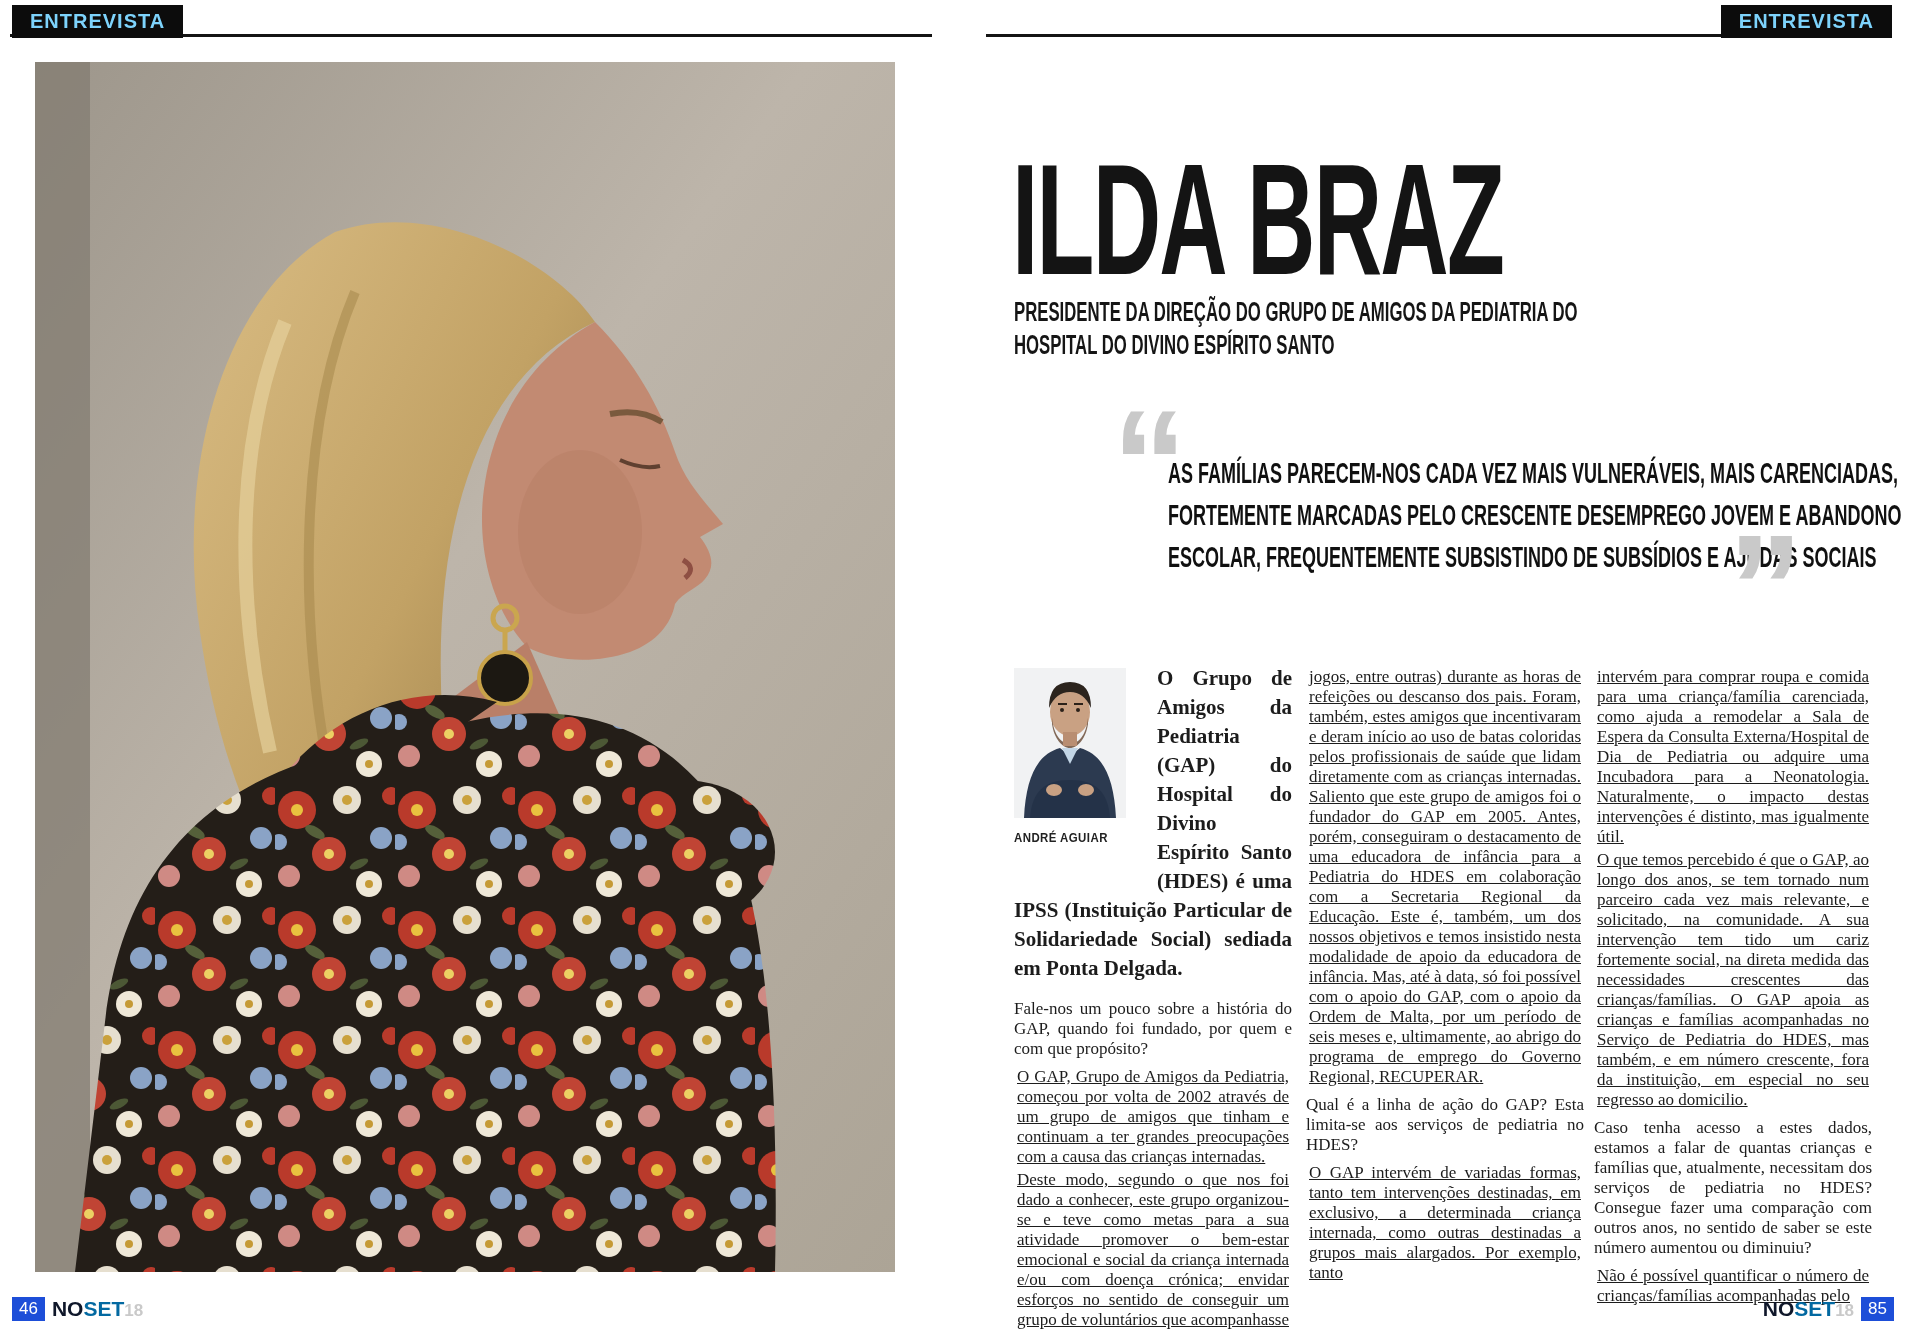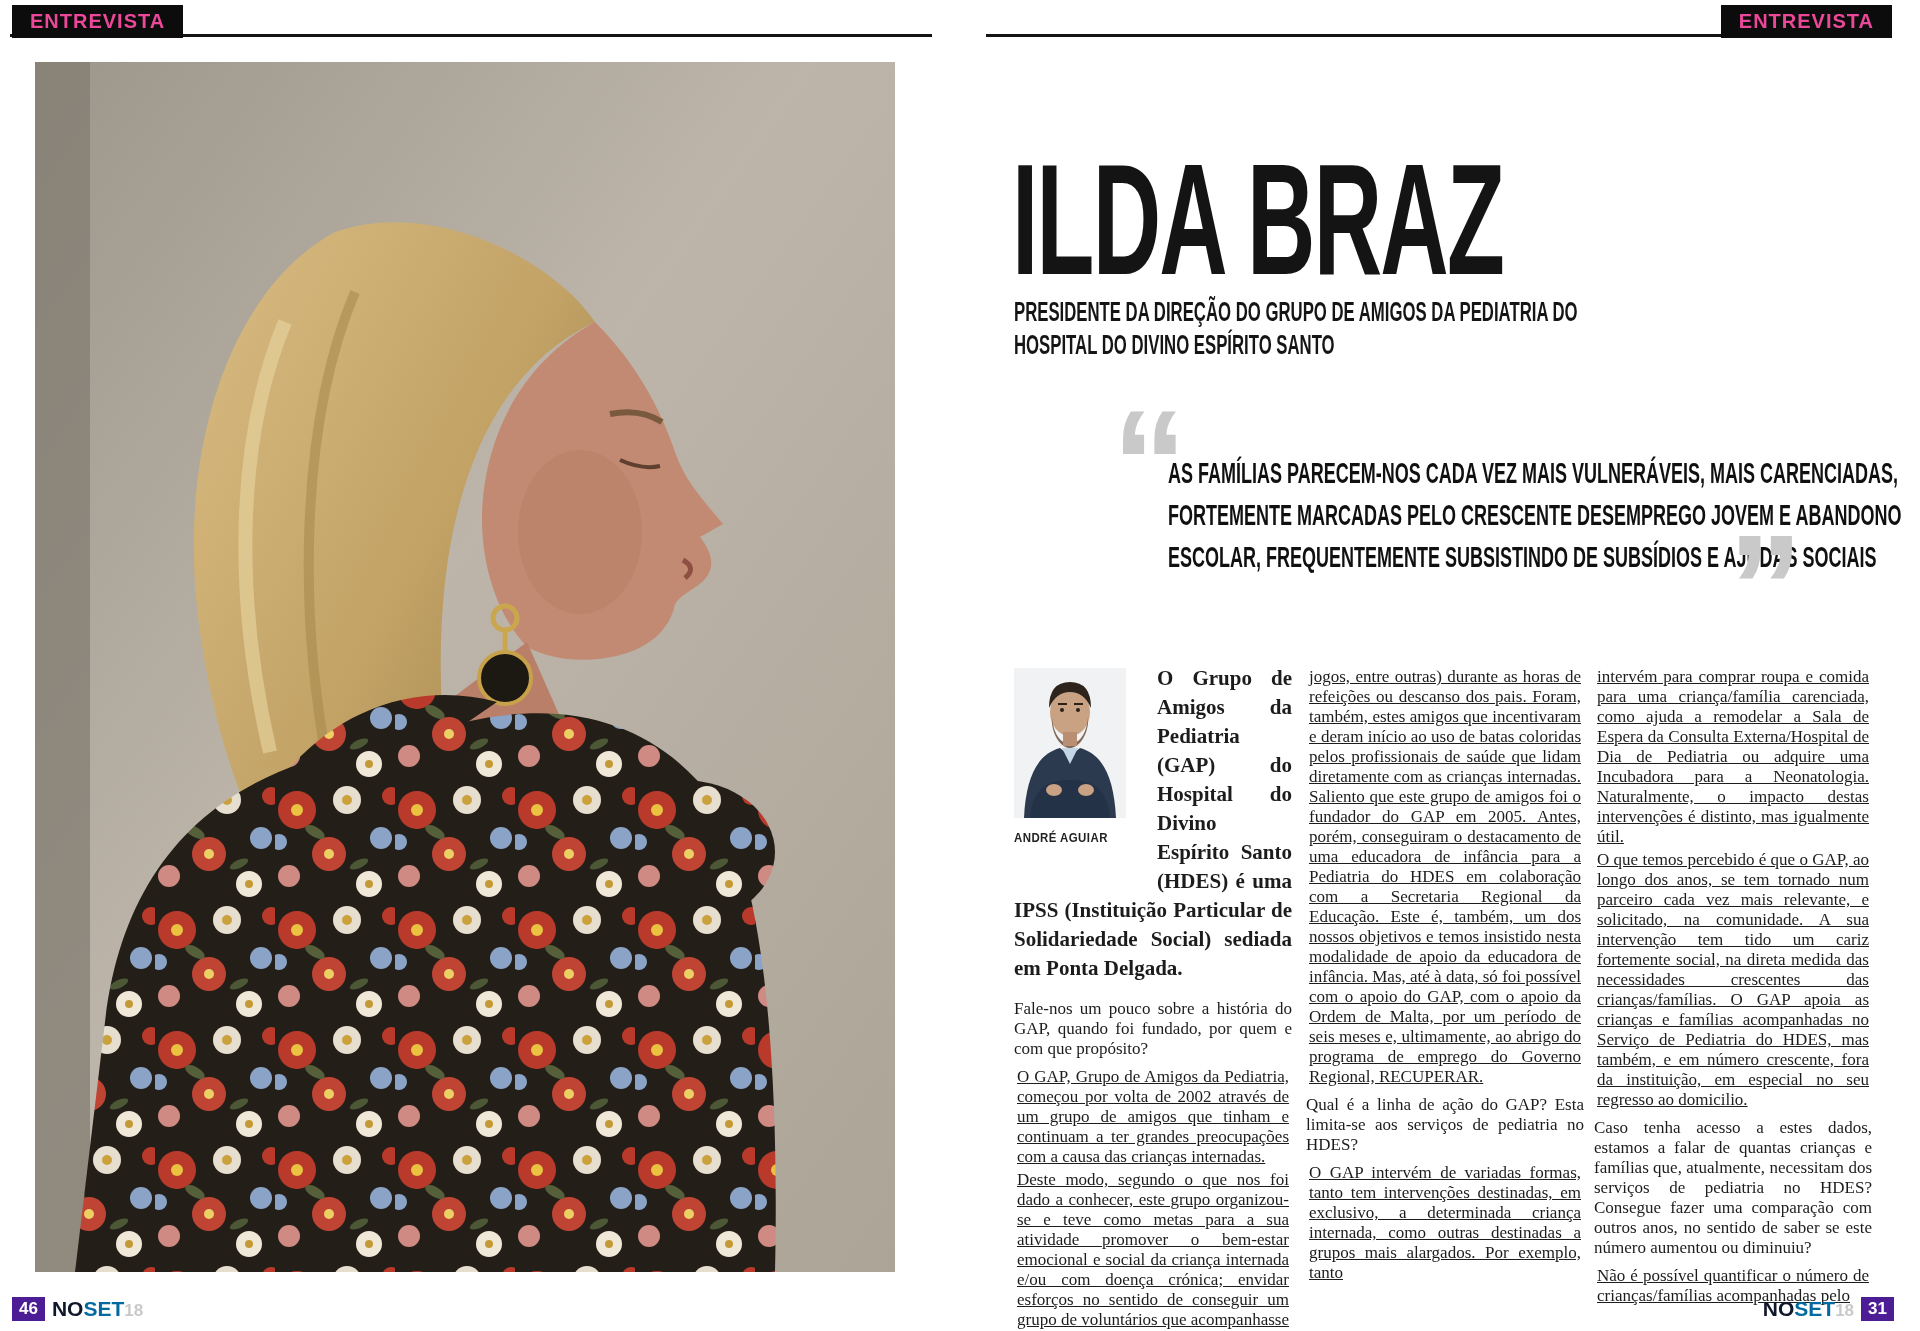--- a/index.html
+++ b/index.html
@@ -4,21 +4,21 @@
 <style>
   html,body{margin:0;padding:0;background:#e8e8e8;}
   .canvas{position:relative;width:1920px;height:1331px;background:#ffffff;overflow:hidden;
           font-family:"Liberation Serif",serif;color:#1c1c1c;}
 
   
   .hdr{position:absolute;top:5px;height:32px;}
   .hdr .rule{position:absolute;bottom:0;left:0;right:0;height:3px;background:#141414;}
   .hdr-left{left:10px;width:922px;}
   .hdr-right{left:986px;width:906px;}
-  .tag{background:#0c0c0c;color:#ec4899;font-family:"Liberation Sans",sans-serif;font-weight:bold;
+  .tag{background:#0c0c0c;color:#7dd3fc;font-family:"Liberation Sans",sans-serif;font-weight:bold;
        font-size:20px;letter-spacing:1px;padding:5px 18px;display:inline-block;}
   .hdr-left .tag{position:absolute;left:2px;top:0;}
   .hdr-right .tag{position:absolute;right:0;top:0;}
 
   
   .photo-left{position:absolute;left:35px;top:62px;width:860px;height:1210px;}
   .photo-left svg{display:block;}
 
   
   .title{position:absolute;left:1012px;top:140px;font-family:"Liberation Sans",sans-serif;
@@ -51,21 +51,21 @@
   .figure svg{display:block;}
   .fig-caption{font-family:"Liberation Sans",sans-serif;font-weight:bold;font-size:13px;
                letter-spacing:.5px;margin-top:5px;color:#222;white-space:nowrap;
                transform:scaleX(.88);transform-origin:0 0;}
 
   
   .footer{position:absolute;bottom:10px;display:flex;align-items:center;gap:7px;
           font-family:"Liberation Sans",sans-serif;}
   .footer-left{left:12px;}
   .footer-right{right:26px;}
-  .pagebox{background:#4c1d95;color:#fff;font-weight:bold;font-size:17px;padding:2px 7px;}
+  .pagebox{background:#1d4ed8;color:#fff;font-weight:normal;font-size:17px;padding:2px 7px;}
   .brand{font-weight:bold;font-size:21px;letter-spacing:0;white-space:nowrap;}
   .brand .no{color:#0f172a;}
   .brand .set{color:#0369a1;}
   .brand .yr{color:#c9c9c9;font-size:17px;margin-top:28px;}
 </style>
 </head>
 <body>
 
 <div class="canvas">
 
@@ -192,16 +192,16 @@
     <div class="q">Caso tenha acesso a estes dados, estamos a falar de quantas crianças e famílias que, atualmente, necessitam dos serviços de pediatria no HDES? Consegue fazer uma comparação com outros anos, no sentido de saber se este número aumentou ou diminuiu?</div>
     <p class="para">Não é possível quantificar o número de crianças/famílias acompanhadas pelo</p>
   </div>
 
   <div class="footer footer-left">
     <span class="pagebox">46</span>
     <span class="brand"><span class="no">NO</span><span class="set">SET</span><span class="yr">18</span></span>
   </div>
   <div class="footer footer-right">
     <span class="brand"><span class="no">NO</span><span class="set">SET</span><span class="yr">18</span></span>
-    <span class="pagebox">31</span>
+    <span class="pagebox">85</span>
   </div>
 
 </div>
 
 </body></html>

